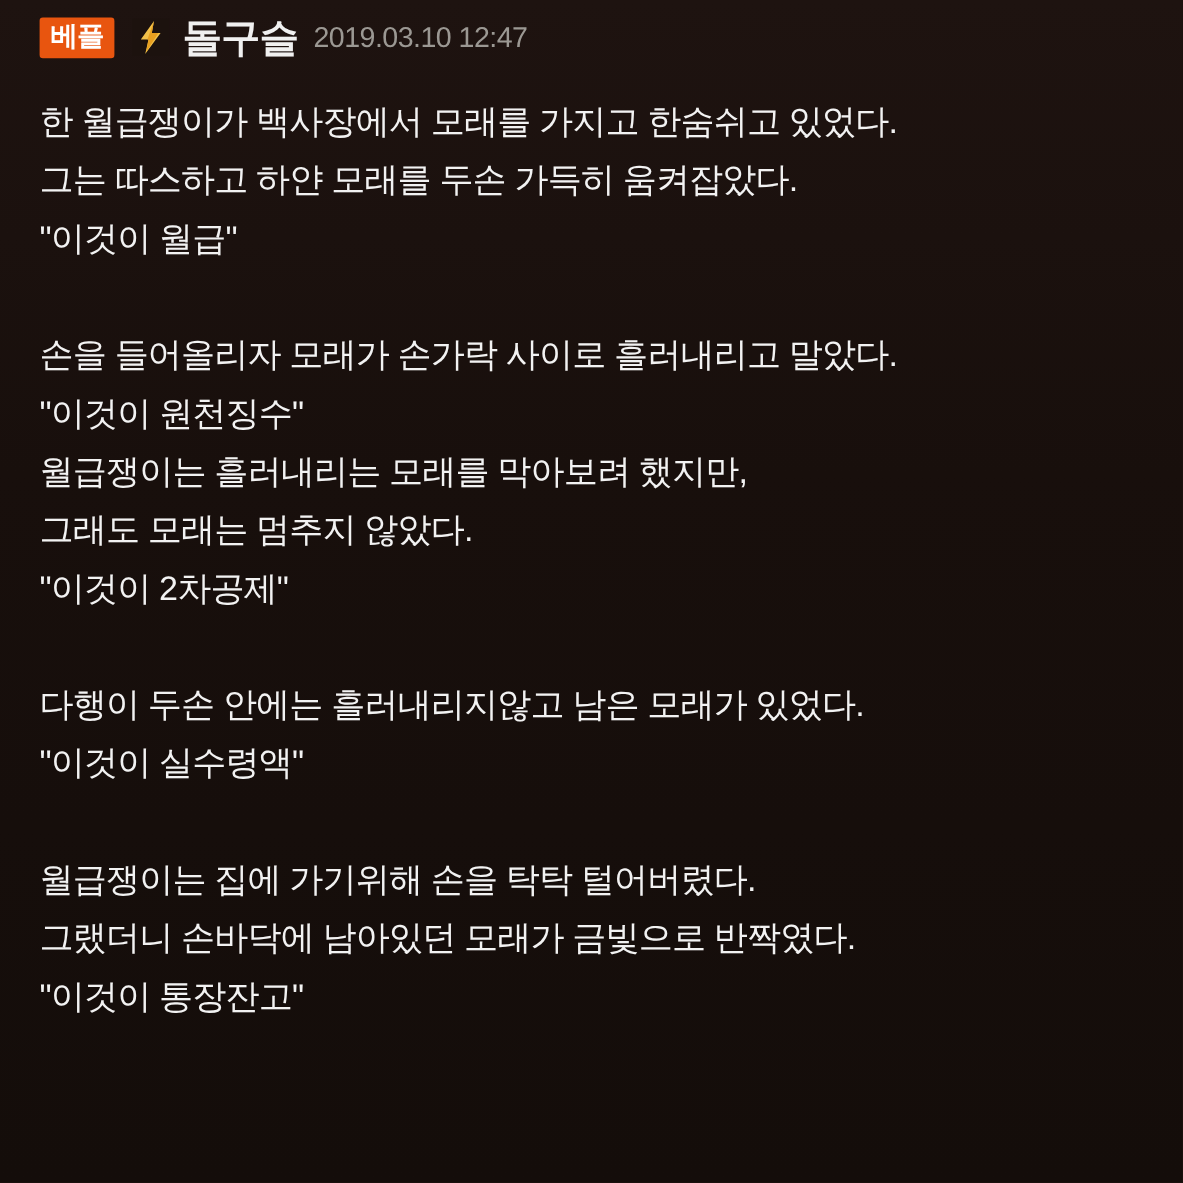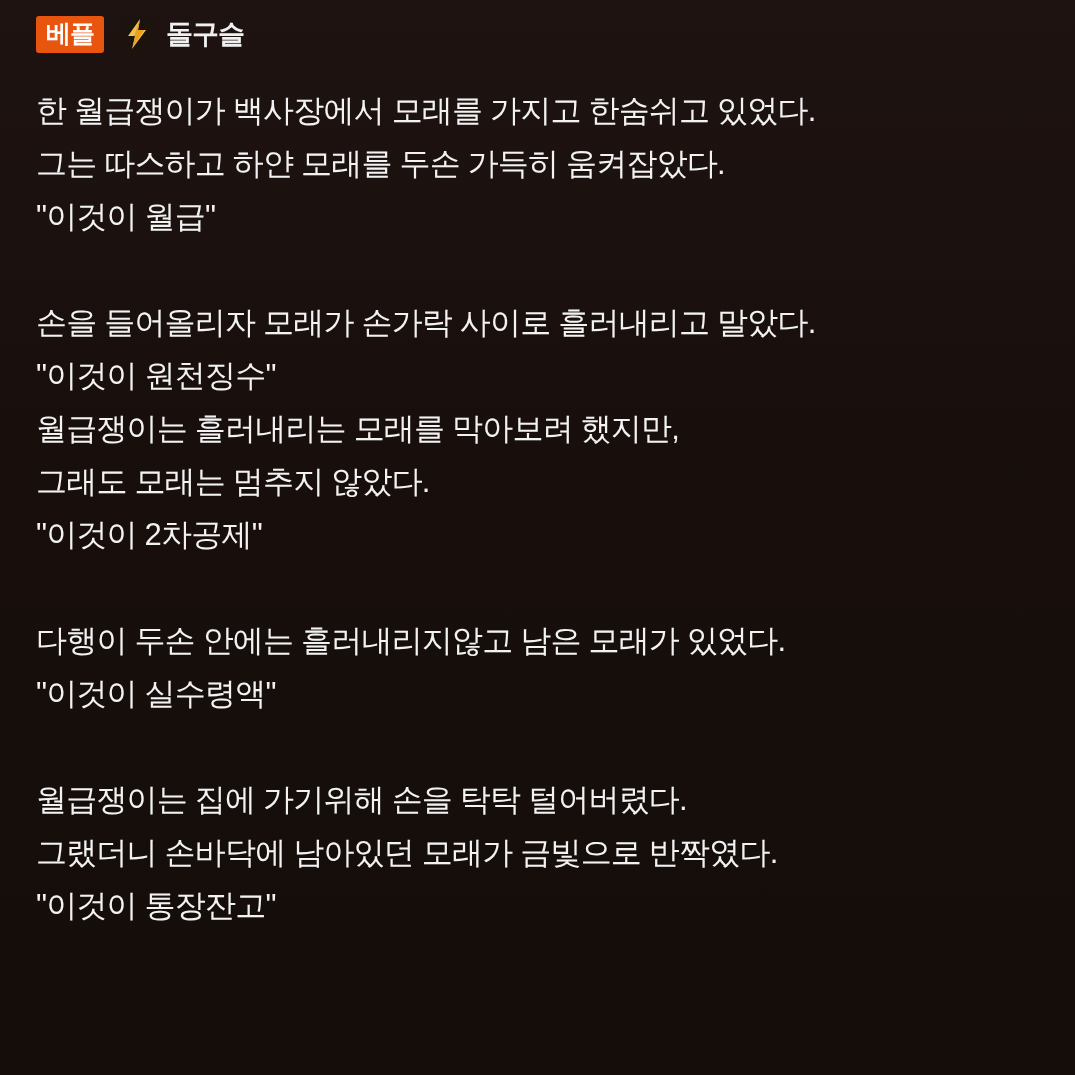--- a/index.html
+++ b/index.html
@@ -45,21 +45,21 @@
     width: 34px;
     height: 34px;
     margin-right: 12px;
     display: inline-flex;
     align-items: center;
     justify-content: center;
     flex: none;
   }
   .author {
     color: #f0f0f0;
-    font-size: 27px;
+    font-size: 36px;
     font-weight: bold;
     letter-spacing: -1px;
     margin-right: 14px;
     white-space: nowrap;
   }
   .timestamp {
     color: #9b9893;
     font-size: 26px;
     letter-spacing: -0.5px;
     white-space: nowrap;
@@ -82,20 +82,21 @@
   <div class="header">
     <span class="badge">베플</span>
     <span class="avatar">
       <svg width="34" height="34" viewBox="0 0 34 34" aria-hidden="true">
         <rect x="0" y="0" width="34" height="34" fill="#1c120e"></rect>
         <polygon points="20,2 8,19 15,19 12,32 26,13 18,13" fill="#f2c14a"></polygon>
         <polygon points="20,2 14,19 15,19 13,30 24,13 18,13" fill="#e8a020"></polygon>
       </svg>
     </span>
     <span class="author">돌구슬</span>
+    <span class="timestamp">2019.03.10 12:47</span>
   </div>
 
   <div class="body-text">한 월급쟁이가 백사장에서 모래를 가지고 한숨쉬고 있었다.
 그는 따스하고 하얀 모래를 두손 가득히 움켜잡았다.
 "이것이 월급"
 
 손을 들어올리자 모래가 손가락 사이로 흘러내리고 말았다.
 "이것이 원천징수"
 월급쟁이는 흘러내리는 모래를 막아보려 했지만,
 그래도 모래는 멈추지 않았다.

